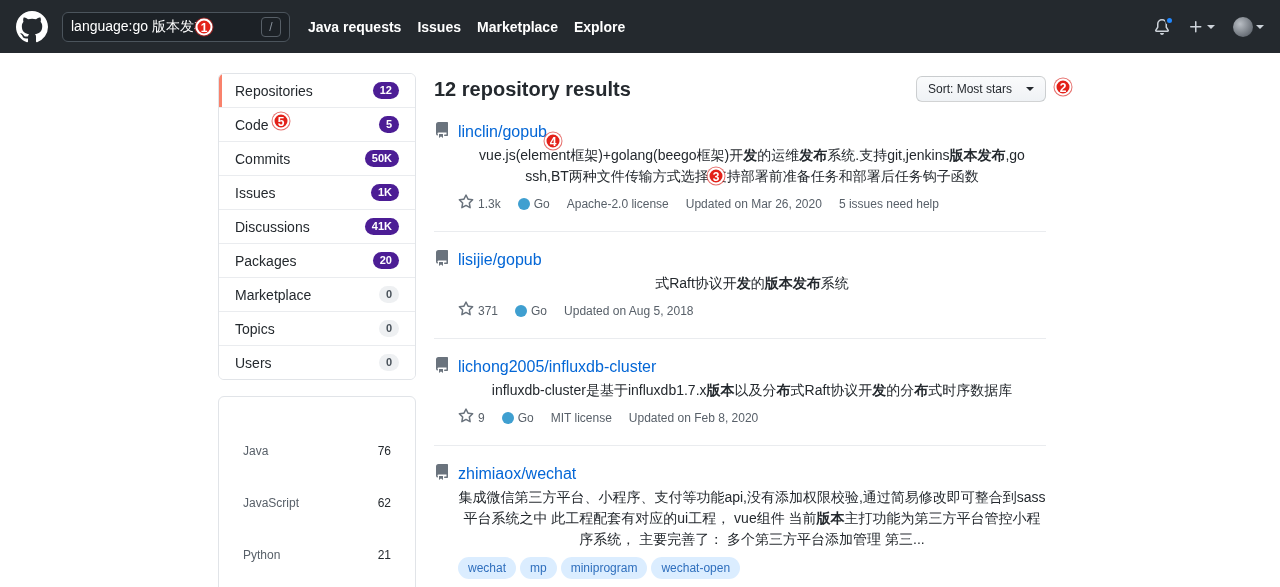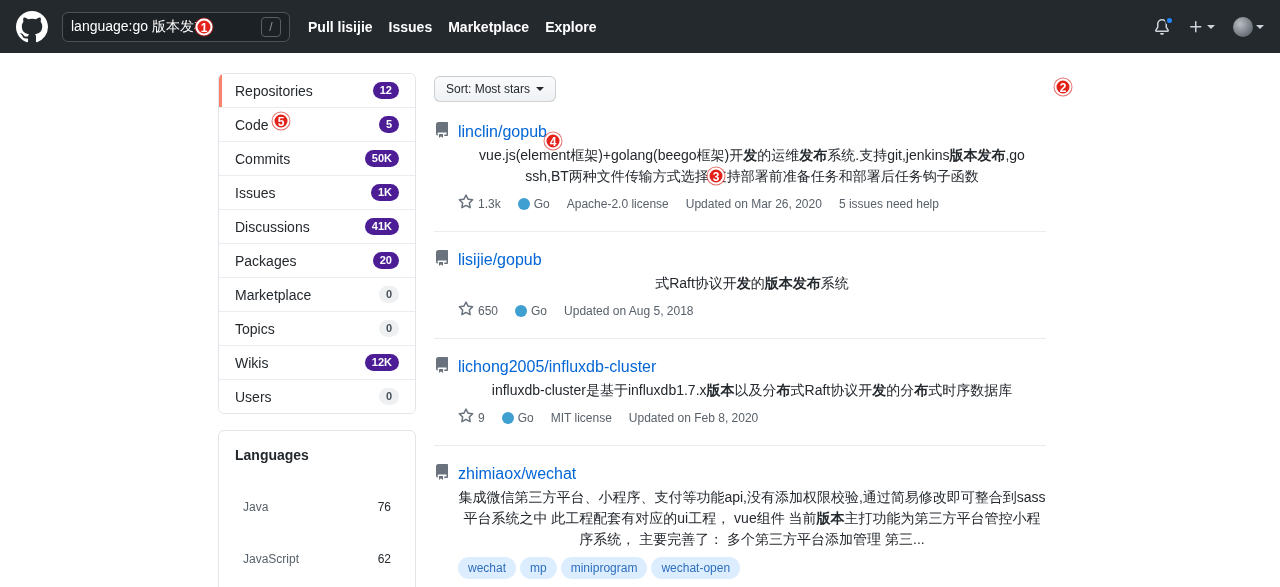--- a/index.html
+++ b/index.html
@@ -65,21 +65,21 @@
     display:flex; align-items:center; justify-content:space-between;
     padding:7px 8px; font-size:12px; color:#586069; cursor:pointer; border-radius:4px;margin-top:24px;
   }
   .lang-item .lang-count { color:#24292e; }
 
   
   .main { position:absolute; left:434px; top:74px; width:612px; }
   .header-row { display:flex; align-items:center; justify-content:space-between; height:30px; }
   .results-heading { font-size:20px; font-weight:700; color:#24292e; }
   .sort-btn {
-    display:flex; align-items:center; gap:6px; font-size:12px; color:#24292e;
+    display:flex; align-items:center; gap:14px; font-size:12px; color:#24292e;
     background:linear-gradient(#fafbfc,#eff2f5); border:1px solid rgba(27,31,35,0.18);
     border-radius:6px; padding:5px 11px; cursor:pointer;
     font-family:inherit;
   }
   .sort-caret { width:0; height:0; border-left:4px solid transparent; border-right:4px solid transparent; border-top:4px solid #24292e; }
 
   .result { margin-top:18px; padding-bottom:18px; border-bottom:1px solid #eaecef;text-align:center; }
   .results { margin-top:8px; }
   .result-title-row { display:flex; align-items:center; gap:8px; }
   .repo-icon { color:#6a737d; flex:0 0 auto; }
@@ -115,21 +115,21 @@
       <path d="M8 0C3.58 0 0 3.58 0 8c0 3.54 2.29 6.53 5.47 7.59.4.07.55-.17.55-.38 0-.19-.01-.82-.01-1.49-2.01.37-2.53-.49-2.69-.94-.09-.23-.48-.94-.82-1.13-.28-.15-.68-.52-.01-.53.63-.01 1.08.58 1.23.82.72 1.21 1.87.87 2.33.66.07-.52.28-.87.51-1.07-1.78-.2-3.64-.89-3.64-3.95 0-.87.31-1.59.82-2.15-.08-.2-.36-1.02.08-2.12 0 0 .67-.21 2.2.82.64-.18 1.32-.27 2-.27s1.36.09 2 .27c1.53-1.04 2.2-.82 2.2-.82.44 1.1.16 1.92.08 2.12.51.56.82 1.27.82 2.15 0 3.07-1.87 3.75-3.65 3.95.29.25.54.73.54 1.48 0 1.07-.01 1.93-.01 2.2 0 .21.15.46.55.38A8.01 8.01 0 0 0 16 8c0-4.42-3.58-8-8-8z"></path>
     </svg>
   </span>
 
   <div class="search-box">
     <span class="value">language:go 版本发布</span>
     <span class="slash-hint">/</span>
   </div>
 
   <nav class="nav-links" id="nav-links">
-  <a>Pull lisijie</a>
+  <a>Java requests</a>
 
   <a>Issues</a>
 
   <a>Marketplace</a>
 
   <a>Explore</a>
 </nav>
 
   <div class="nav-right">
     <span class="icon-btn">
@@ -186,32 +186,27 @@
   <div class="menu-item">
     <span class="filter-label">Marketplace</span>
     <span class="count-badge zero">0</span>
   </div>
 
   <div class="menu-item">
     <span class="filter-label">Topics</span>
     <span class="count-badge zero">0</span>
   </div>
 
-  <div class="menu-item">
-    <span class="filter-label">Wikis</span>
-    <span class="count-badge">12K</span>
-  </div>
 
   <div class="menu-item">
     <span class="filter-label">Users</span>
     <span class="count-badge zero">0</span>
   </div>
 </div>
   <div class="lang-card">
-    <div class="lang-title">Languages</div>
     <div id="lang-list">
   <div class="lang-item">
     <span class="lang-name">Java</span>
     <span class="lang-count">76</span>
   </div>
 
   <div class="lang-item">
     <span class="lang-name">JavaScript</span>
     <span class="lang-count">62</span>
   </div>
@@ -229,20 +224,21 @@
   <div class="lang-item">
     
     
   </div>
 </div>
   </div>
 </aside>
 
 <main class="main">
   <div class="header-row">
+    <h2 class="results-heading">12 repository results</h2>
     <button class="sort-btn">
       <span>Sort: Most stars</span>
       <span class="sort-caret"></span>
     </button>
   </div>
   <div class="results" id="results">
   <article class="result">
     <div class="result-title-row">
       <span class="repo-icon">
         <svg viewBox="0 0 16 16" width="16" height="16" fill="currentColor" aria-hidden="true">
@@ -283,21 +279,21 @@
     </div>
     <p class="result-desc"><span>式Raft协议开</span><b>发</b><span>的</span><b>版本发布</b><span>系统</span></p>
 
     <div class="meta-row">
       <span class="meta-item m-stars">
         <span class="star-icon">
           <svg viewBox="0 0 16 16" width="16" height="16" fill="currentColor" aria-hidden="true">
             <path d="M8 .25a.75.75 0 0 1 .673.418l1.882 3.815 4.21.612a.75.75 0 0 1 .416 1.279l-3.046 2.97.719 4.192a.75.75 0 0 1-1.088.791L8 12.347l-3.766 1.98a.75.75 0 0 1-1.088-.79l.72-4.194L.82 6.374a.75.75 0 0 1 .416-1.28l4.21-.611L7.327.668A.75.75 0 0 1 8 .25zm0 2.445L6.615 5.5a.75.75 0 0 1-.564.41l-3.097.45 2.24 2.184a.75.75 0 0 1 .216.664l-.528 3.084 2.769-1.456a.75.75 0 0 1 .698 0l2.77 1.456-.53-3.084a.75.75 0 0 1 .216-.664l2.24-2.183-3.096-.45a.75.75 0 0 1-.564-.41L8 2.694v.001z"></path>
           </svg>
         </span>
-        <span class="stars-val">650</span>
+        <span class="stars-val">371</span>
       </span>
       <span class="meta-item m-lang">
         <span class="lang-dot"></span>
         <span class="lang-val">Go</span>
       </span>
 
       <span class="meta-item m-updated">Updated on Aug 5, 2018</span>
 
     </div>
   </article>

